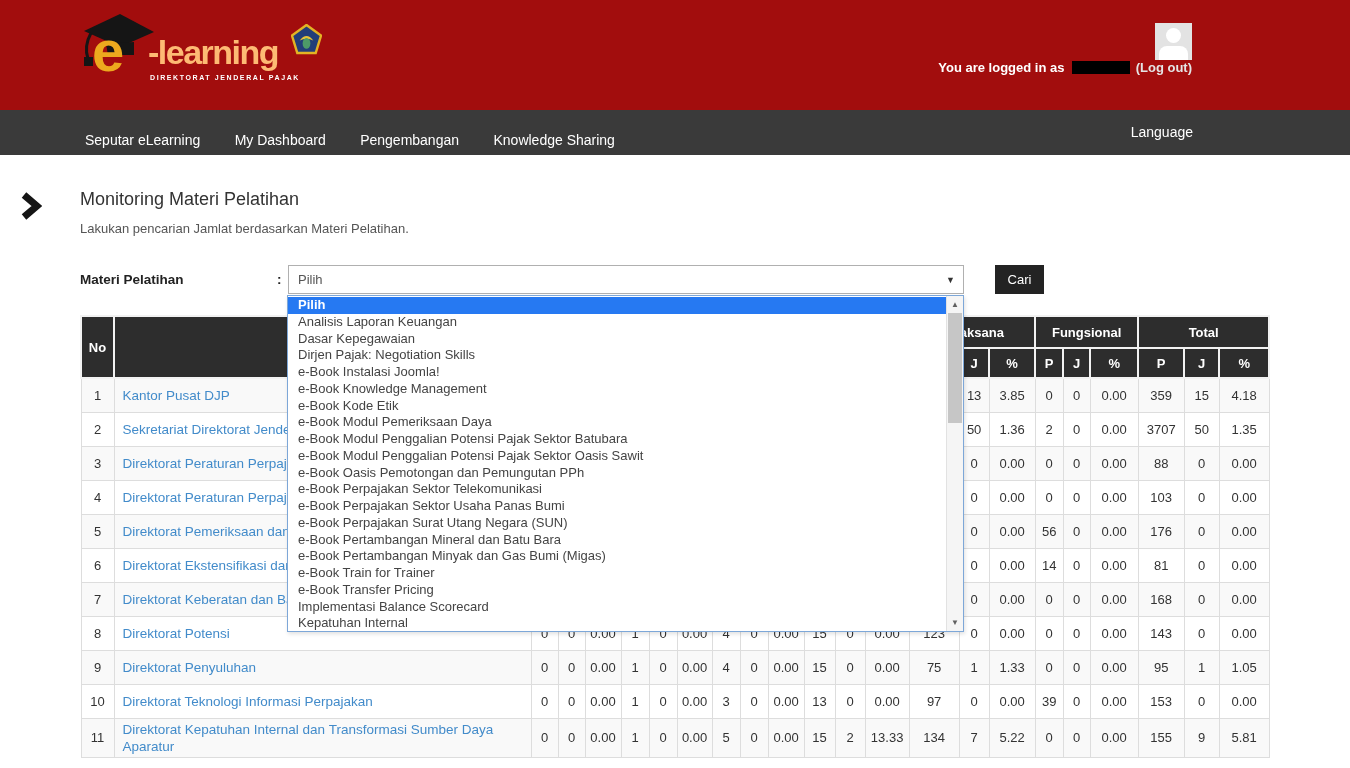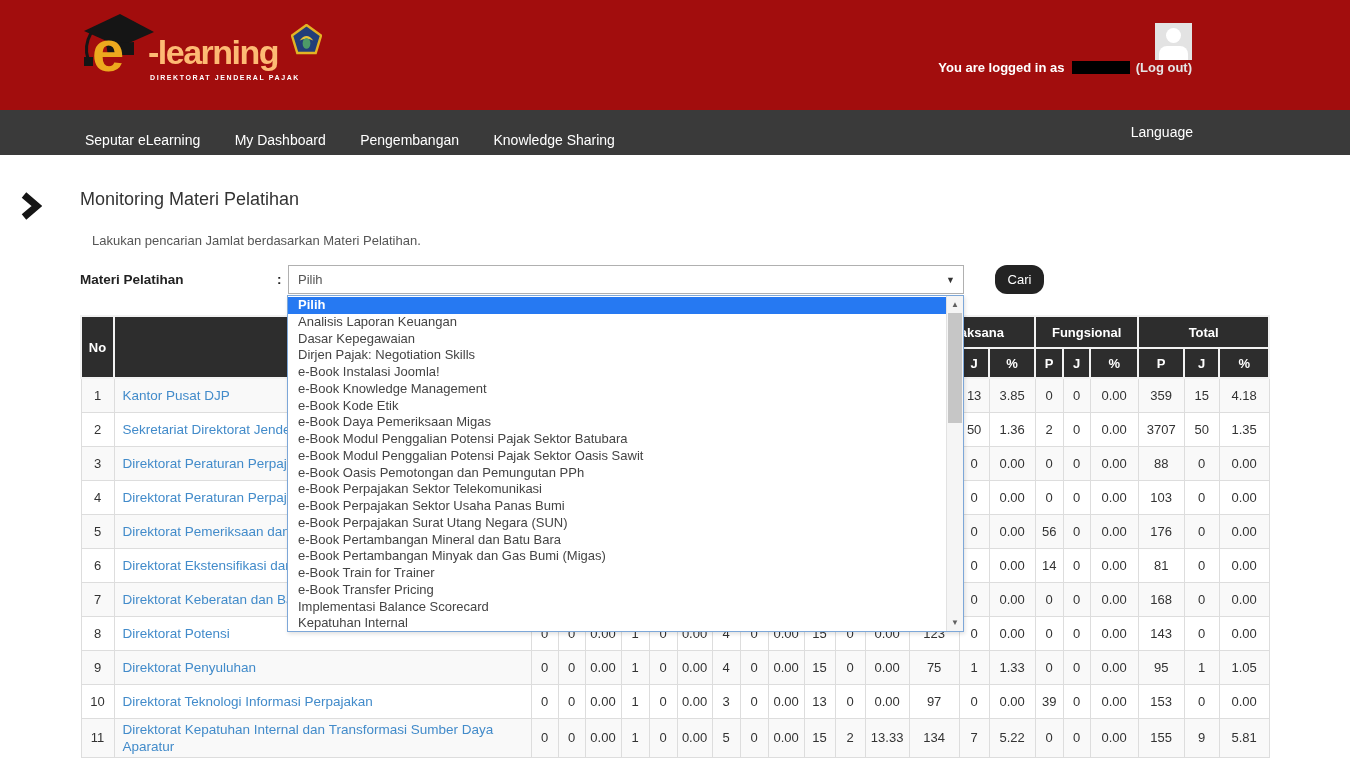--- a/index.html
+++ b/index.html
@@ -30,29 +30,29 @@
   .logout { color: #e5e5e5; text-decoration: none; cursor: pointer; }
 
   
   .mainnav { position: absolute; left: 0; top: 110px; width: 1350px; height: 45px; background: #3a3a3a; padding-left: 70px; }
   .nav-item { display: inline-block; padding: 8px 15px; line-height: 45px; font-size: 14px; color: #fff; cursor: pointer; }
   .nav-lang { position: absolute; right: 157px; top: 0; line-height: 45px; font-size: 14px; color: #fff; cursor: pointer; }
 
   
   .chev-svg { position: absolute; left: 20px; top: 192px; }
   .page-title { position: absolute; left: 80px; top: 189px; margin: 0; font-size: 18px; font-weight: 400; color: #333; }
-  .page-sub { position: absolute; left: 80px; top: 221px; margin: 12px; font-size: 13px; color: #555; }
+  .page-sub { position: absolute; left: 80px; top: 221px; margin: 0; font-size: 13px; color: #555; }
 
   
   .form-label { position: absolute; left: 80px; top: 272px; font-size: 13.5px; font-weight: bold; color: #222; }
   .form-colon { position: absolute; left: 277px; top: 272px; font-size: 13.5px; font-weight: bold; color: #222; }
   .select-box { position: absolute; left: 288px; top: 265px; width: 676px; height: 29px; background: #fff; border: 1px solid #b0b0b0; cursor: pointer; }
   .select-value { position: absolute; left: 9px; top: 0; line-height: 27px; font-size: 13px; color: #555; }
   .select-arrow { position: absolute; right: 8px; top: 9px; font-size: 9px; color: #333; }
-  .cari-btn { position: absolute; left: 995px; top: 265px; width: 49px; height: 29px; background: #232323; border: none; border-radius: 12px; color: #fff; font-size: 13px; font-family: inherit; cursor: pointer; }
+  .cari-btn { position: absolute; left: 995px; top: 265px; width: 49px; height: 29px; background: #232323; border: none; border-radius: 0; color: #fff; font-size: 13px; font-family: inherit; cursor: pointer; }
 
   
   .mon-table { position: absolute; left: 80px; top: 315px; width: 1188px; border-collapse: collapse; table-layout: fixed; font-size: 13px; color: #333; z-index: 1; }
   .mon-table th { background: #2d2d2d; color: #fff; font-weight: bold; border: 2px solid #f2f2f2; font-size: 13px; text-align: center; padding: 0; overflow: hidden; white-space: nowrap; }
   .mon-table thead tr.grp-row th { height: 32px; }
   .mon-table thead tr.sub-row th { height: 30px; }
   .mon-table td { border: 1px solid #ddd; height: 34px; text-align: center; padding: 0; overflow: hidden; }
   .mon-table td.unit-cell { text-align: left; padding: 2px 8px; line-height: 17px; }
   .mon-table tbody tr:nth-child(odd) { background: #f9f9f9; }
   .mon-table tbody tr:nth-child(even) { background: #fff; }
@@ -467,21 +467,21 @@
 
 <div class="dropdown">
   <div class="dd-options" id="dd-options">
       <div class="dd-option selected">Pilih</div>
       <div class="dd-option">Analisis Laporan Keuangan</div>
       <div class="dd-option">Dasar Kepegawaian</div>
       <div class="dd-option">Dirjen Pajak: Negotiation Skills</div>
       <div class="dd-option">e-Book Instalasi Joomla!</div>
       <div class="dd-option">e-Book Knowledge Management</div>
       <div class="dd-option">e-Book Kode Etik</div>
-      <div class="dd-option">e-Book Daya Pemeriksaan Migas</div>
+      <div class="dd-option">e-Book Modul Pemeriksaan Daya</div>
       <div class="dd-option">e-Book Modul Penggalian Potensi Pajak Sektor Batubara</div>
       <div class="dd-option">e-Book Modul Penggalian Potensi Pajak Sektor Oasis Sawit</div>
       <div class="dd-option">e-Book Oasis Pemotongan dan Pemungutan PPh</div>
       <div class="dd-option">e-Book Perpajakan Sektor Telekomunikasi</div>
       <div class="dd-option">e-Book Perpajakan Sektor Usaha Panas Bumi</div>
       <div class="dd-option">e-Book Perpajakan Surat Utang Negara (SUN)</div>
       <div class="dd-option">e-Book Pertambangan Mineral dan Batu Bara</div>
       <div class="dd-option">e-Book Pertambangan Minyak dan Gas Bumi (Migas)</div>
       <div class="dd-option">e-Book Train for Trainer</div>
       <div class="dd-option">e-Book Transfer Pricing</div>

